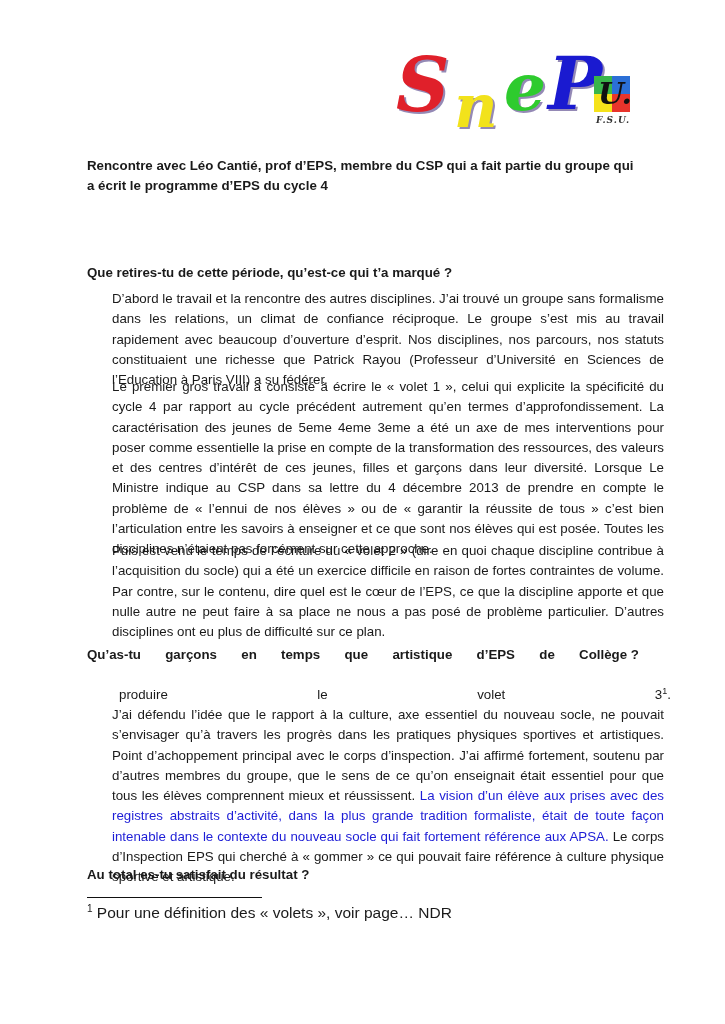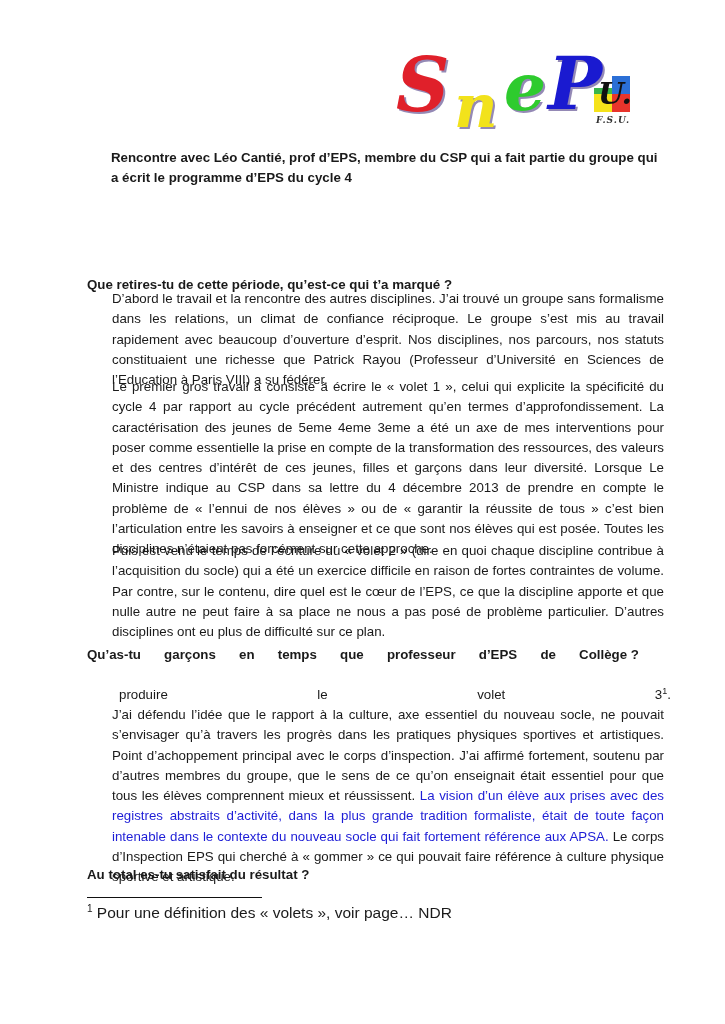--- a/index.html
+++ b/index.html
@@ -23,22 +23,22 @@
   .logo .usq .u { position: absolute; left: 4px; top: 0px; font-family: "DejaVu Serif", serif; font-style: italic;
                   font-weight: bold; font-size: 30px; color: #111; line-height: 36px; }
   .logo .fsu { position: absolute; left: 200px; top: 67px; font-family: "DejaVu Serif", serif; font-style: italic;
                font-weight: bold; font-size: 9px; color: #333; letter-spacing: 1px; }
 
   
   .blk { position: absolute; left: 87px; width: 552px; font-size: 13.3px; line-height: 20.3px; }
   .just { text-align: justify; margin-left: 25px; }
   .bold { font-weight: bold; }
   .blue { color: #1d1dd6; }
-  .title { top: 148px; margin-left: 24px; }
-  .q1 { top: 263px; margin-top: 12px; }
+  .title { top: 156px; }
+  .q1 { top: 263px; }
   .p1 { top: 289px; }
   .p2 { top: 377px; }
   .p3 { top: 541px; }
   .q2line { top: 645px; display: flex; justify-content: space-between; }
   .p4a { top: 665px; }
   .p4b { top: 685px; display: flex; justify-content: space-between; margin-left: 32px; }
   .p4c { top: 705px; }
   .q3 { top: 865px; }
   sup { font-size: 9px; line-height: 0; }
   .fn-rule { position: absolute; left: 87px; top: 897px; width: 175px; border-top: 1px solid #111; }
@@ -71,21 +71,21 @@
   <div class="blk just p1">D’abord le travail et la rencontre des autres disciplines. J’ai trouvé un groupe sans formalisme dans les relations, un climat de confiance réciproque. Le groupe s’est mis au travail rapidement avec beaucoup d’ouverture d’esprit. Nos disciplines, nos parcours, nos statuts constituaient une richesse que Patrick Rayou (Professeur d’Université en Sciences de l’Education à Paris VIII) a su fédérer.</div>
   <div class="blk just p2">Le premier gros travail a consisté à écrire le « volet 1 », celui qui explicite la spécificité du cycle 4 par rapport au cycle précédent autrement qu’en termes d’approfondissement. La caractérisation des jeunes de 5eme 4eme 3eme a été un axe de mes interventions pour poser comme essentielle la prise en compte de la transformation des ressources, des valeurs et des centres d’intérêt de ces jeunes, filles et garçons dans leur diversité. Lorsque Le Ministre indique au CSP dans sa lettre du 4 décembre 2013 de prendre en compte le problème de « l’ennui de nos élèves »  ou de « garantir la réussite de tous » c’est bien l’articulation entre les savoirs à enseigner et ce que sont nos élèves qui est posée. Toutes les disciplines n’étaient pas forcément sur cette approche.</div>
   <div class="blk just p3">Puis est venu le temps de l’écriture du « volet 2 » (dire en quoi chaque discipline contribue à l’acquisition du socle) qui a été un exercice difficile en raison de fortes contraintes de volume. Par contre, sur le contenu, dire quel est le cœur de l’EPS, ce que la discipline apporte et que nulle autre ne peut faire à sa place ne nous a pas posé de problème particulier. D’autres disciplines ont eu plus de difficulté sur ce plan.</div>
 
   <div class="blk bold q2line">
     <span>Qu’as-tu</span>
     <span>garçons</span>
     <span>en</span>
     <span>temps</span>
     <span>que</span>
-    <span>professeur</span>
+    <span>artistique</span>
     <span>d’EPS</span>
     <span>de</span>
     <span>Collège ?</span>
   </div>
 
   <div class="blk p4b">
     <span>produire</span>
     <span>le</span>
     <span>volet</span>
     <span><span>3</span><sup>1</sup><span>.</span></span>

